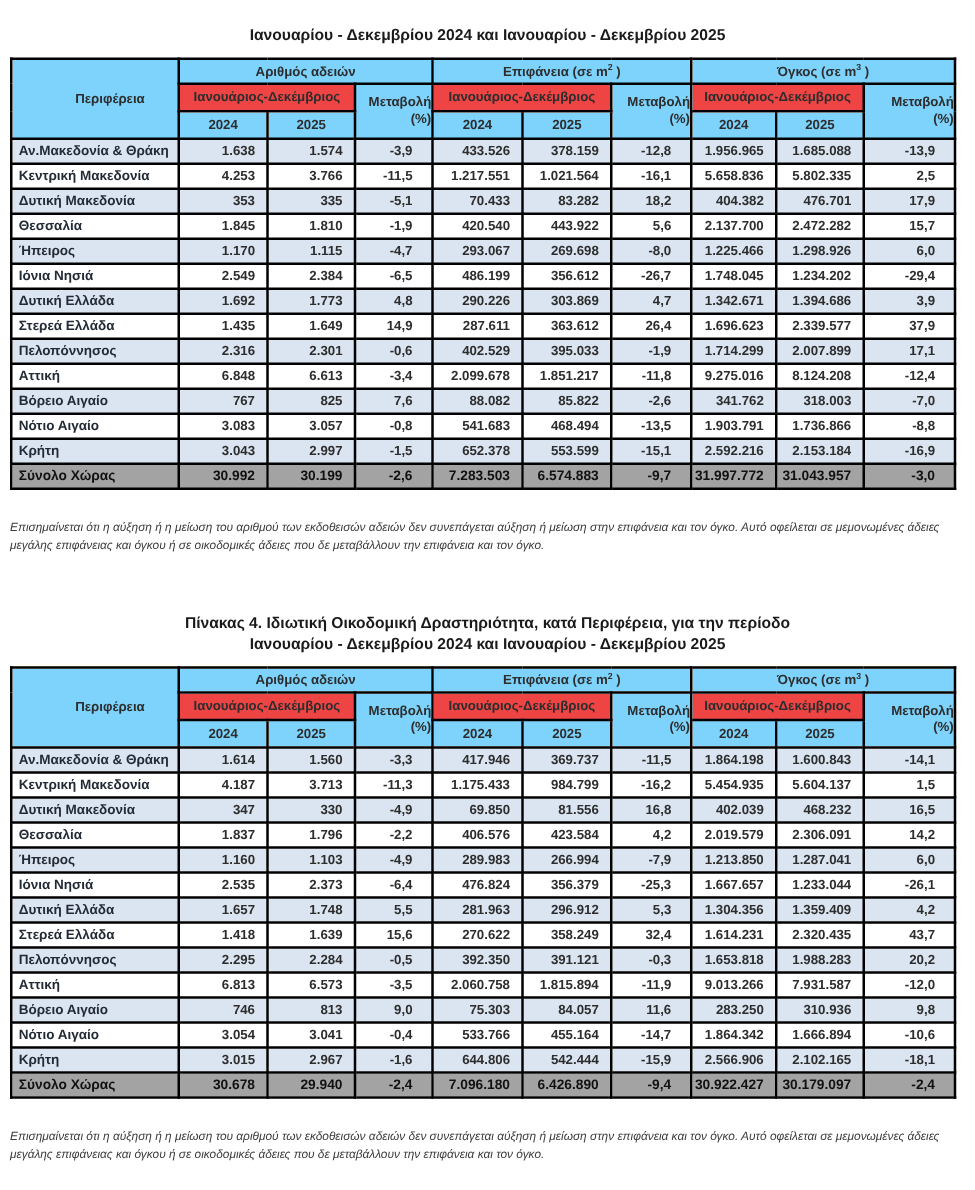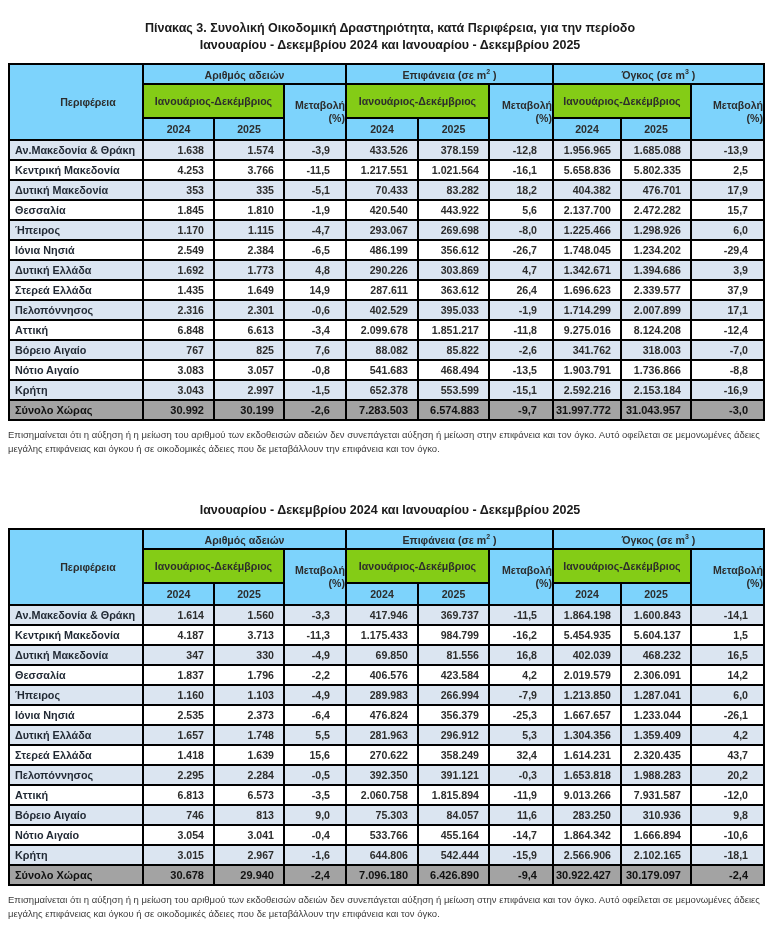--- a/index.html
+++ b/index.html
@@ -29,51 +29,50 @@
     border: 2px solid #000;
     font-size: 10.6px;
     font-weight: bold;
     color: #2d2d2d;
     overflow: hidden;
     white-space: nowrap;
   }
   
   thead th { text-align: center; vertical-align: middle; background: #7dd3fc; }
   th.group-h  { height: 20px; font-size: 11px; }
-  th.period-h { height: 34px; background: #84cc16; }
+  th.period-h { height: 22px; background: #ef4444; }
   th.region-h { font-size: 11px; padding-left: 24px; }
   th.chg-h    { line-height: 13px; text-align: right; }
   th.yr-h     { height: 22px; }
   sup.unit-sup { font-size: 7px; vertical-align: super; }
 
   
   tbody td { height: 20px; }
   tbody td.region { text-align: left; padding-left: 5px; color: #222a35; font-size: 10.8px; }
   tbody td.num    { text-align: right; padding-right: 9px; }
   tbody td.chg    { padding-right: 15px; }
   tbody tr:nth-child(odd) td { background: #dbe5f1; }
   tbody tr:nth-child(even) td { background: #ffffff; }
   tbody tr.total td { background: #a3a3a3; color: #111; font-size: 11px; }
   tbody tr.total td.region { color: #111; }
 
   .footnote {
-    width: 762px; margin: 7px auto 0 8px;
-    font-size: 9.5px; color: #3b3b3b;
+    width: 762px; margin: 24px auto 0 8px;
+    font-size: 9.5px; font-style: italic; color: #3b3b3b;
     line-height: 14px;
   }
   .section2 { margin-top: 46px; }
 </style>
 </head>
 <body>
 
 <div class="page">
 
   <section>
     <div class="tbl-title">
-      <div>Πίνακας 3. Συνολική Οικοδομική Δραστηριότητα, κατά Περιφέρεια, για την περίοδο</div>
       <div>Ιανουαρίου  - Δεκεμβρίου 2024 και Ιανουαρίου  - Δεκεμβρίου 2025</div>
     </div>
 
     <table class="stats">
       <colgroup>
         <col style="width:134px">
           <col style="width:71px">
           <col style="width:70px">
           <col style="width:62px">
         <col style="width:72px">
@@ -292,20 +291,21 @@
             <td class="num chg">-3,0</td>
           </tr>
         </tbody>
     </table>
 
     <p class="footnote">Επισημαίνεται ότι η αύξηση ή η μείωση του αριθμού των εκδοθεισών αδειών δεν συνεπάγεται αύξηση ή μείωση στην επιφάνεια και τον όγκο. Αυτό οφείλεται σε μεμονωμένες άδειες μεγάλης επιφάνειας και όγκου ή σε οικοδομικές άδειες που δε μεταβάλλουν την επιφάνεια και τον όγκο.</p>
   </section>
 
   <section class="section2">
     <div class="tbl-title">
+      <div>Πίνακας 4.  Ιδιωτική Οικοδομική Δραστηριότητα, κατά  Περιφέρεια, για την περίοδο</div>
       <div>Ιανουαρίου  - Δεκεμβρίου 2024 και Ιανουαρίου  - Δεκεμβρίου 2025</div>
     </div>
 
     <table class="stats">
       <colgroup>
         <col style="width:134px">
           <col style="width:71px">
           <col style="width:70px">
           <col style="width:62px">
         <col style="width:72px">

